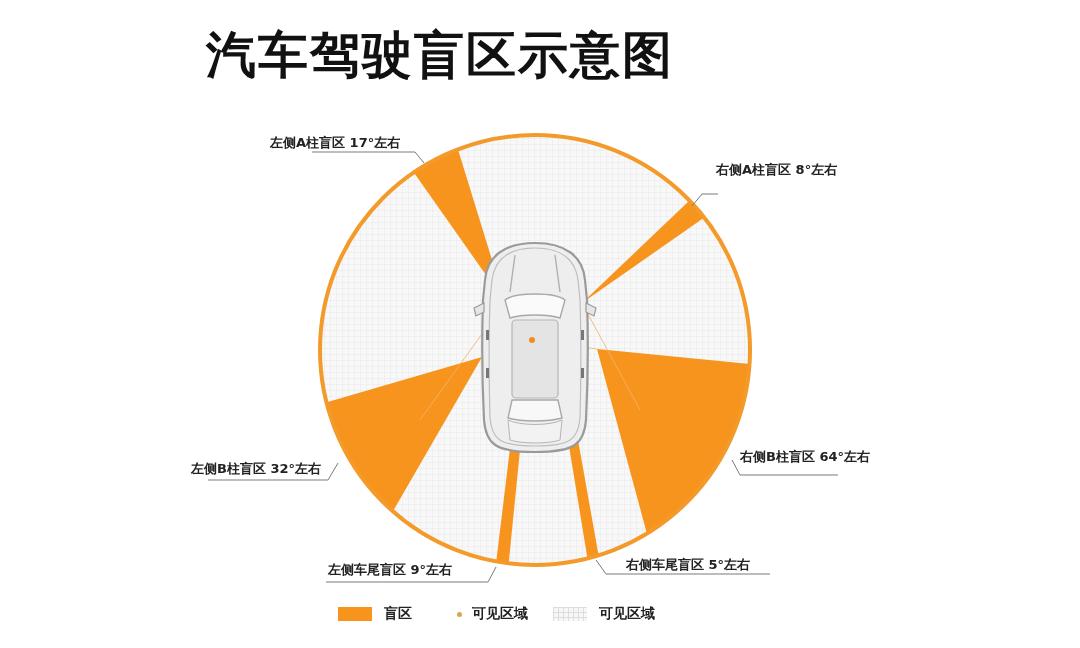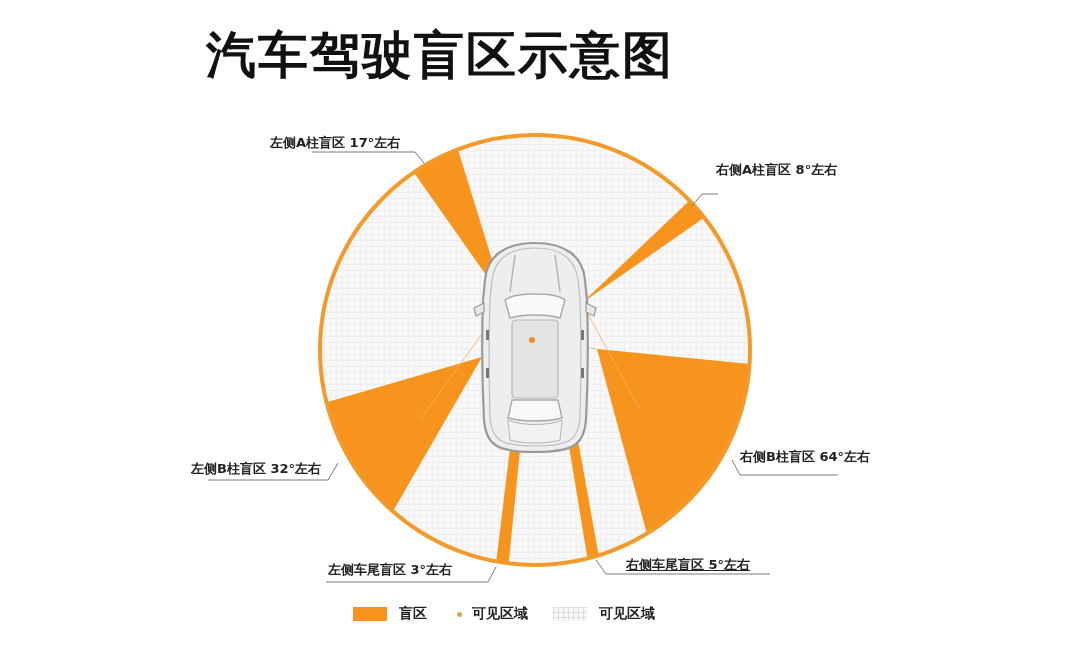--- a/index.html
+++ b/index.html
@@ -94,24 +94,24 @@
     <polyline points="838,475 740,475 732,460"></polyline>
     <polyline points="326,582 488,582 496,567"></polyline>
     <polyline points="770,574 606,574 596,560"></polyline>
   </g>
 </svg>
 
 <div class="callout" style="left:270px; top:134px;text-align:right;">左侧A柱盲区 17°左右</div>
 <div class="callout" style="left:716px; top:161px;">右侧A柱盲区 8°左右</div>
 <div class="callout" style="left:191px; top:460px;">左侧B柱盲区 32°左右</div>
 <div class="callout" style="left:740px; top:440px;margin-top:8px;">右侧B柱盲区 64°左右</div>
-<div class="callout" style="left:328px; top:561px;">左侧车尾盲区 3°左右</div>
-<div class="callout" style="left:626px; top:556px;text-decoration:underline;">右侧车尾盲区 5°左右</div>
+<div class="callout" style="left:328px; top:561px;">左侧车尾盲区 9°左右</div>
+<div class="callout" style="left:626px; top:556px;">右侧车尾盲区 5°左右</div>
 
-<div class="legend" style="left:353px;justify-content:space-between;">
+<div class="legend" style="left:338px;justify-content:space-between;">
   <span class="swatch-blind"></span>
   <span>盲区</span>
 </div>
 <div class="legend" style="left:457px;">
   <span class="dot"></span>
   <span>可见区域</span>
 </div>
 <div class="legend" style="left:553px;font-family:Liberation Serif, serif;">
   <span class="swatch-grid"></span>
   <span>可见区域</span>

